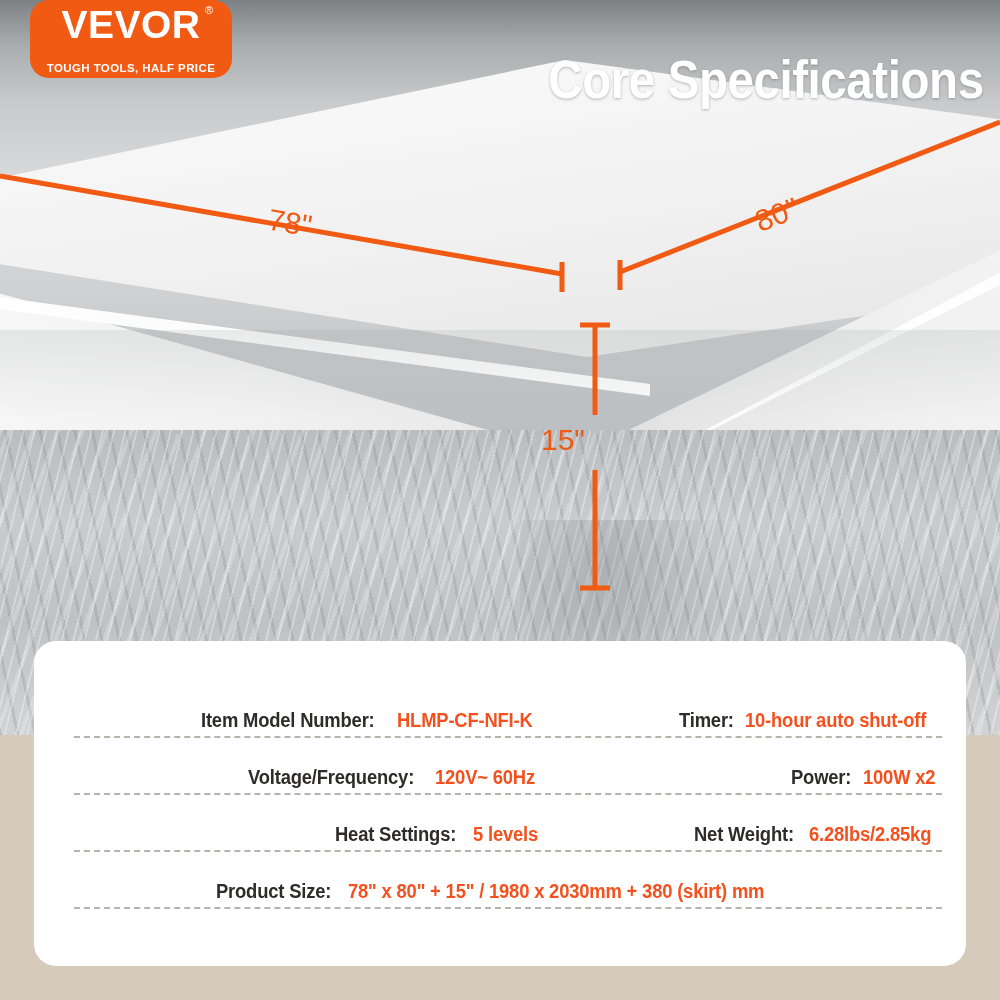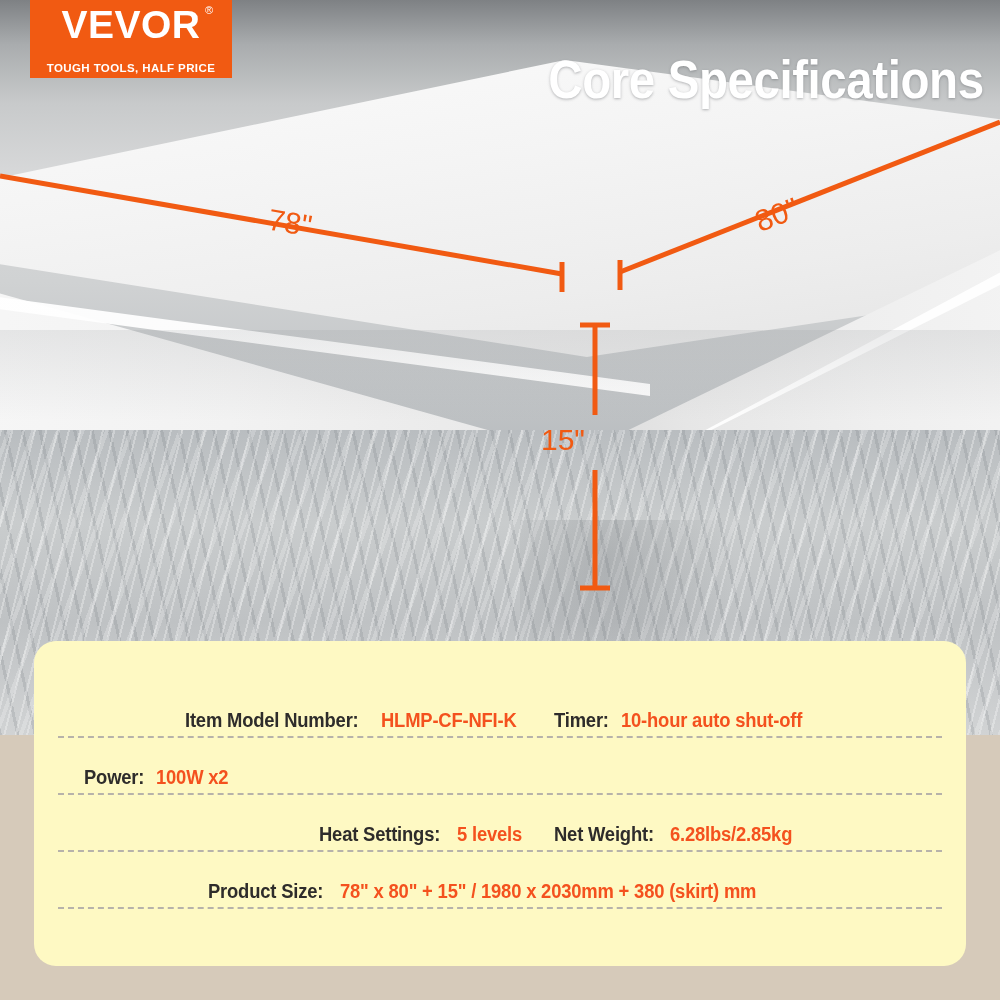--- a/index.html
+++ b/index.html
@@ -78,21 +78,21 @@
   }
   .top-shadow{
     position:absolute; left:0; top:330px; width:1000px; height:90px;
     background:linear-gradient(180deg, rgba(150,153,156,.18), rgba(150,153,156,0));
   }
 
   
   .logo{
     position:absolute; left:30px; top:0; width:202px; height:78px;
     background:#F15A12; display:flex; flex-direction:column;
-    align-items:center; justify-content:center; z-index:20;
+    align-items:center; justify-content:center; z-index:20;border-radius:19px;
   }
   .logo-word{
     color:#fff; font-weight:bold; font-size:39px; letter-spacing:.5px;
     line-height:1; position:relative; font-family:"Liberation Sans", sans-serif;
   }
   .logo-reg{
     position:absolute; right:-13px; top:0px; font-size:11px; font-weight:normal;
   }
   .logo-tag{
     color:#fff; font-size:11.5px; font-weight:bold; letter-spacing:.4px;
@@ -116,34 +116,34 @@
     position:absolute; color:#F15A12; font-size:30px; font-weight:normal;
     font-family:"Liberation Sans", sans-serif; white-space:nowrap;
   }
 
   
   .tan-band{
     position:absolute; left:0; top:735px; width:1000px; height:265px; background:#D6CABA;
   }
   .spec-card{
     position:absolute; left:34px; top:641px; width:932px; height:325px;
-    background:#fef9c3; border-radius:22px; z-index:25;
-    padding:40px 0 0 0;
+    background:#ffffff; border-radius:22px; z-index:25;
+    padding:40px 0 0 16px;
   }
   .spec-grid{ position:relative; width:100%; }
   .row{
     display:flex; align-items:flex-end; height:57px;
     border-bottom:2px dashed #b7b2aa;
     margin:0 24px;
     padding-bottom:4px;
   }
   .row.last{ border-bottom:none; }
   .cell{ display:flex; align-items:baseline; }
   .cell.left{ width:470px; justify-content:flex-end; padding-right:0; }
-  .cell.right{ flex:1; justify-content:flex-start; padding-left:26px; }
+  .cell.right{ flex:1; justify-content:flex-end; padding-left:26px; }
   .cell.wide{ width:100%; justify-content:center;align-items:flex-end; }
   .lbl{
     color:#2e2c2b; font-weight:bold; font-size:20px;
     letter-spacing:-.2px; transform:scaleX(.92); transform-origin:left center;
     font-family:"Liberation Sans", sans-serif;
   }
   .val{
     color:#F4511E; font-weight:bold; font-size:20px; margin-left:7px;
     letter-spacing:-.2px; transform:scaleX(.92); transform-origin:left center;
     font-family:"Liberation Sans", sans-serif;
@@ -206,20 +206,24 @@
         <span class="lbl">Item Model Number:</span>
         <span class="val">HLMP-CF-NFI-K</span>
       </div>
       <div class="cell right">
         <span class="lbl">Timer:</span>
         <span class="val">10-hour auto shut-off</span>
       </div>
     </div>
 
     <div class="row">
+      <div class="cell left">
+        <span class="lbl">Voltage/Frequency:</span>
+        <span class="val">120V~ 60Hz</span>
+      </div>
       <div class="cell right">
         <span class="lbl">Power:</span>
         <span class="val">100W x2</span>
       </div>
     </div>
 
     <div class="row">
       <div class="cell left">
         <span class="lbl">Heat Settings:</span>
         <span class="val">5 levels</span>

